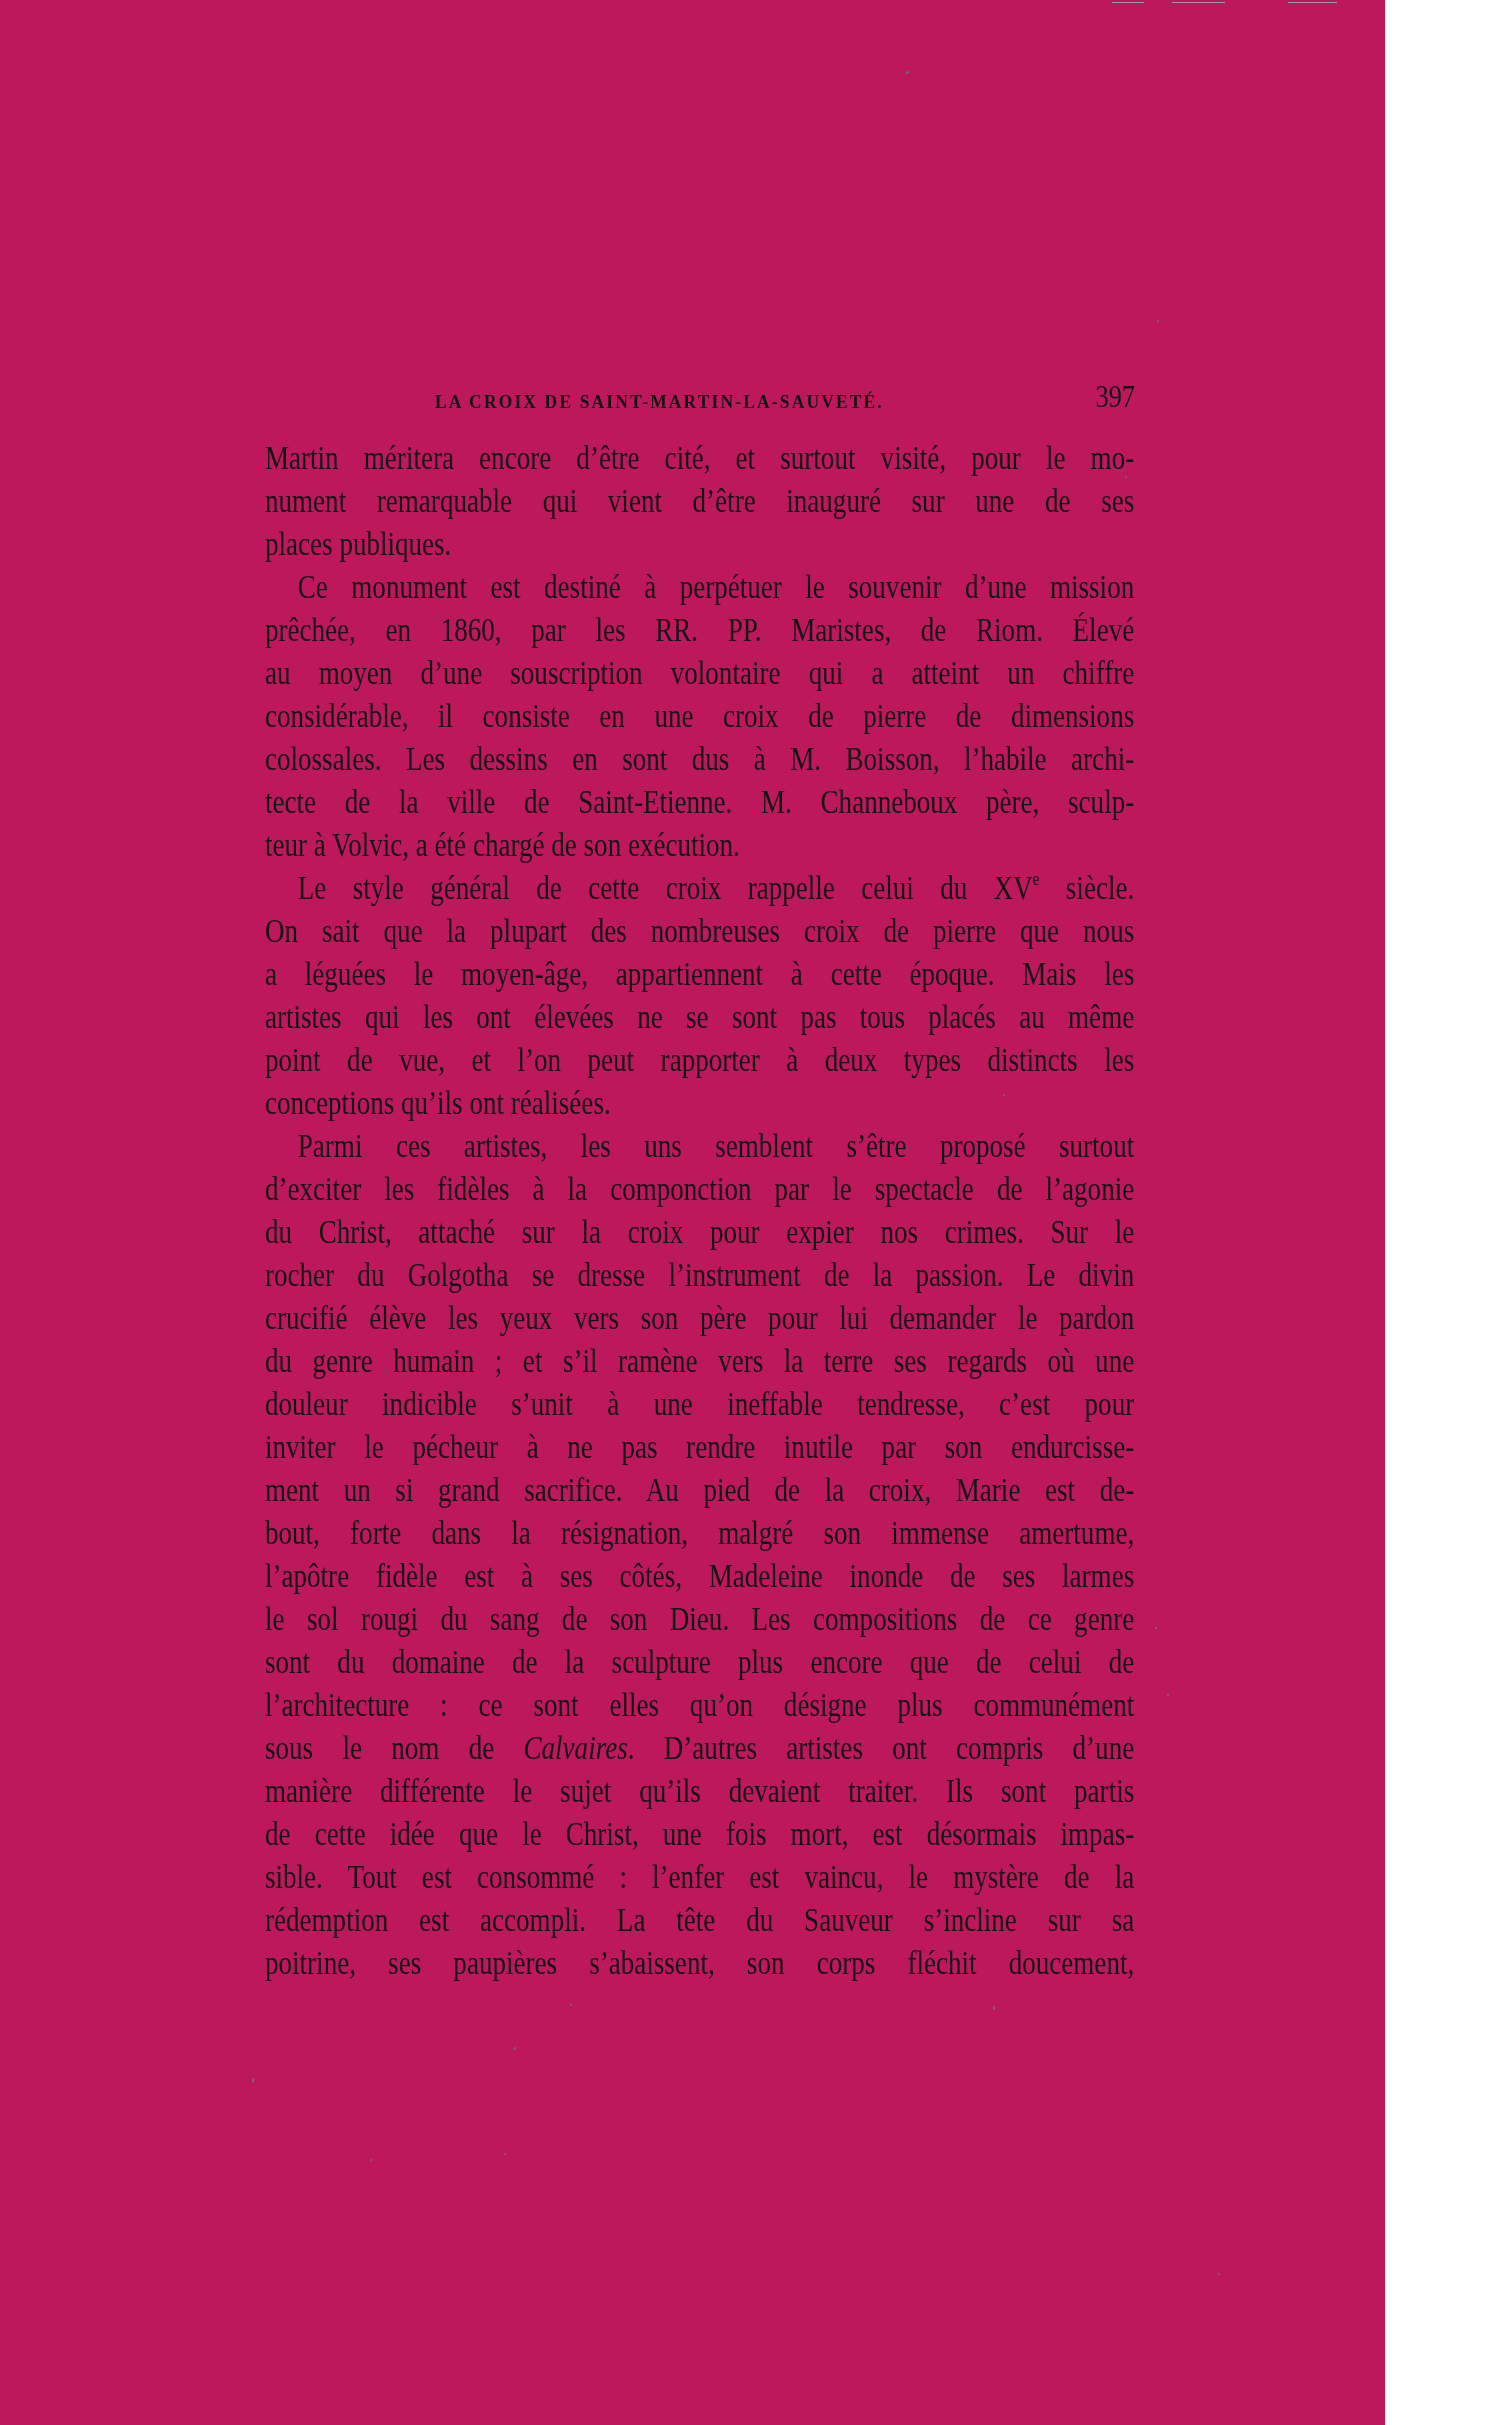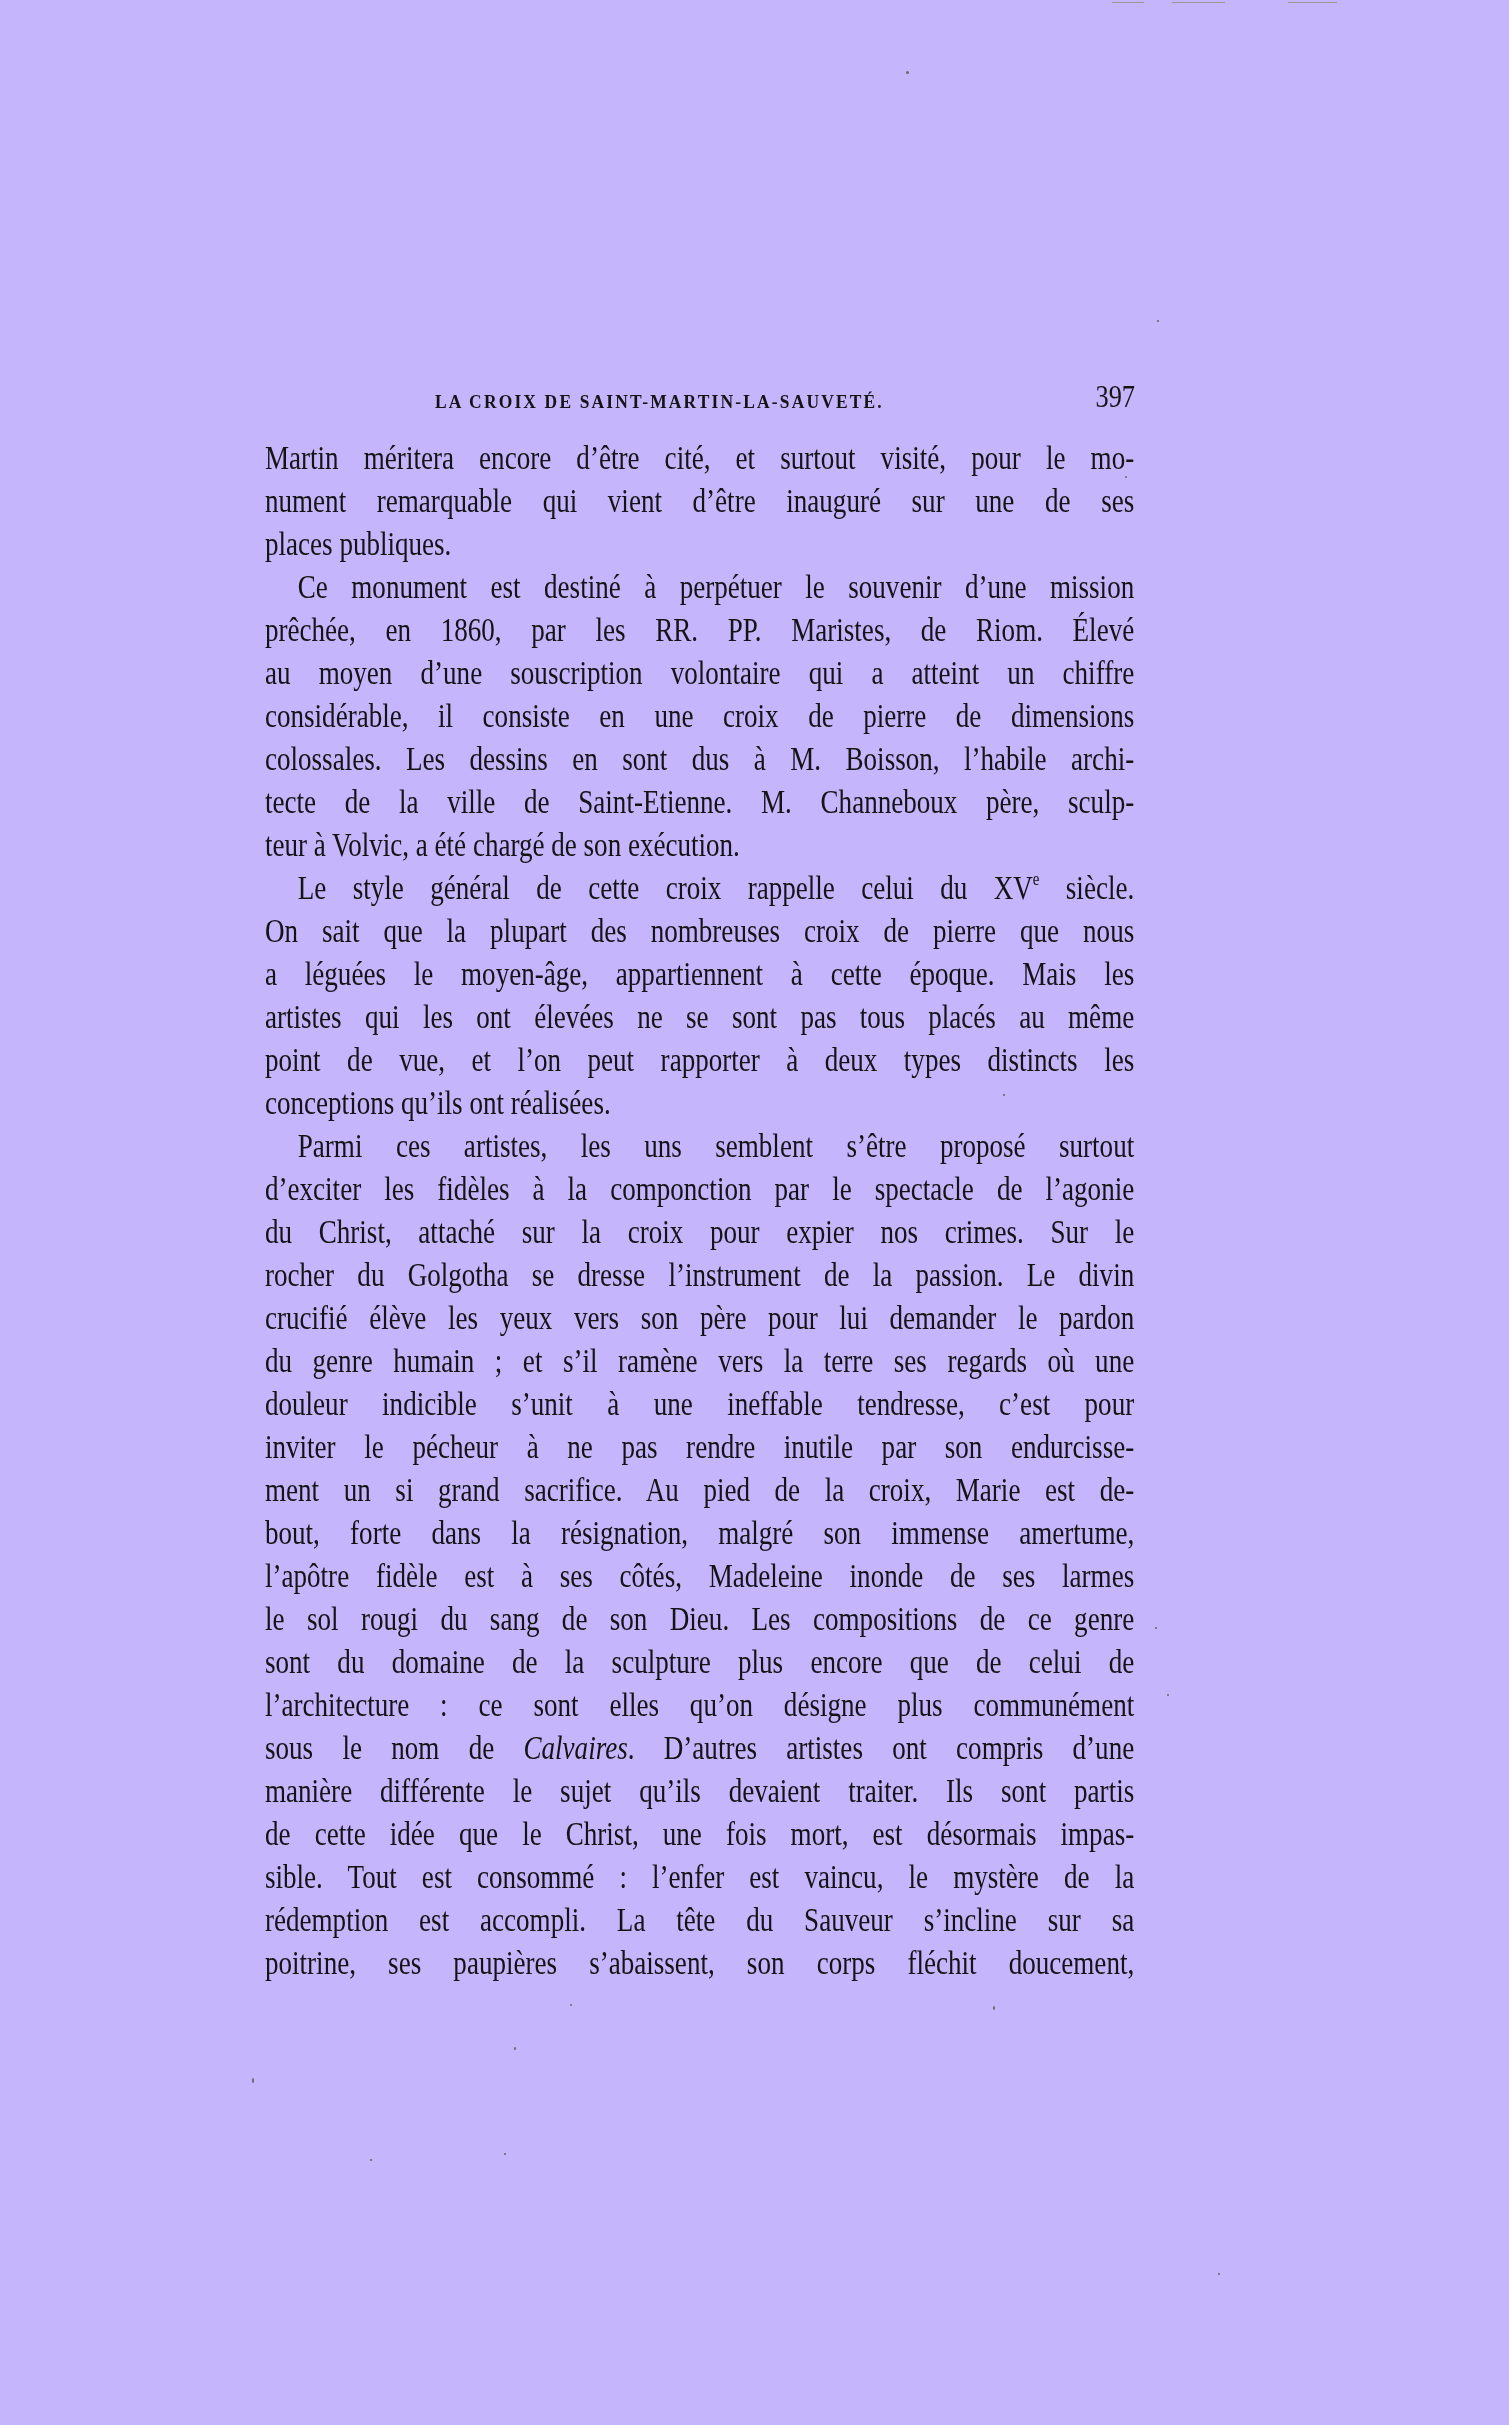--- a/index.html
+++ b/index.html
@@ -11,23 +11,23 @@
       width: 1509px;
       height: 2426px;
       position: relative;
       overflow: hidden;
       font-family: "Liberation Serif", "DejaVu Serif", serif;
       color: #141414;
     }
     .page {
       position: absolute;
       left: 0; top: 0;
-      width: 1509px;
+      width: 1385px;
       height: 2426px;
-      background: #c4b5fd;
+      background: #be185d;
     }
     
     .running-title {
       position: absolute;
       left: 435px;
       top: 390px;
       font-size: 19.4px;
       font-weight: bold;
       letter-spacing: 2.4px;
       white-space: nowrap;

